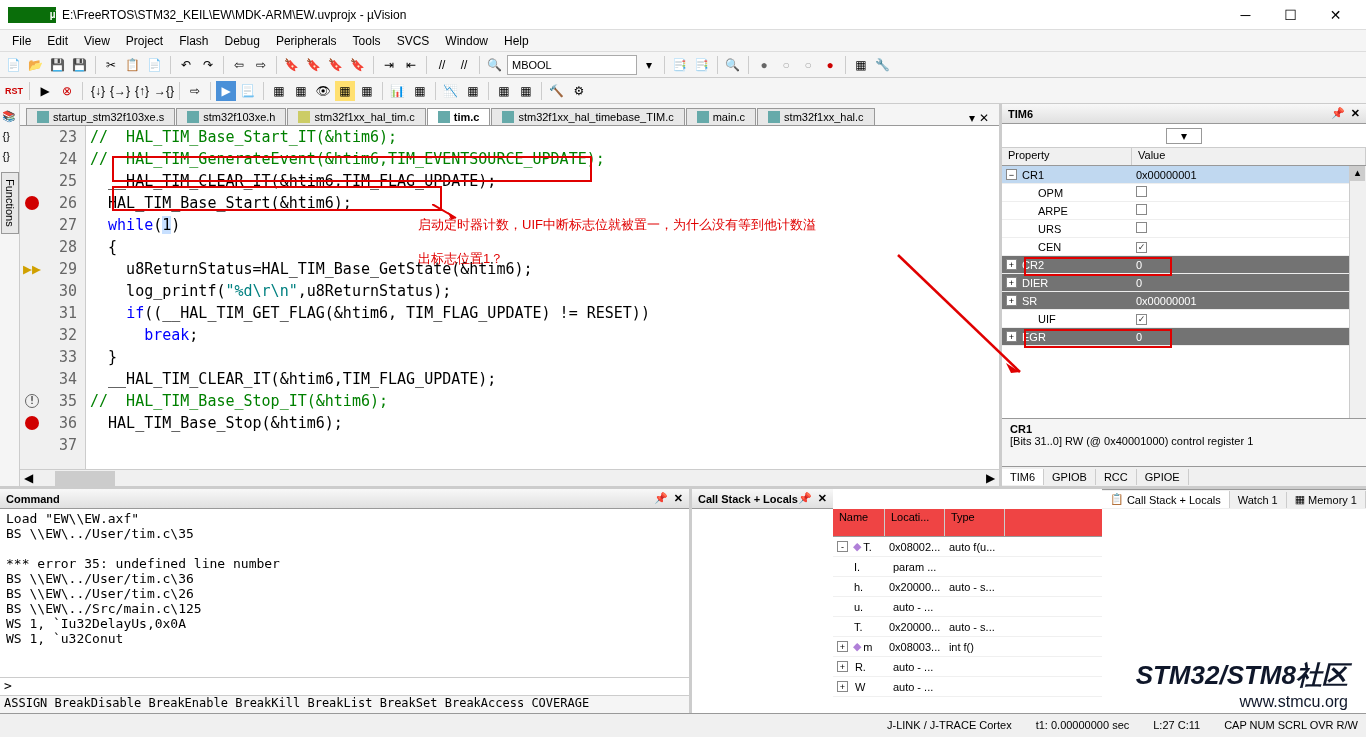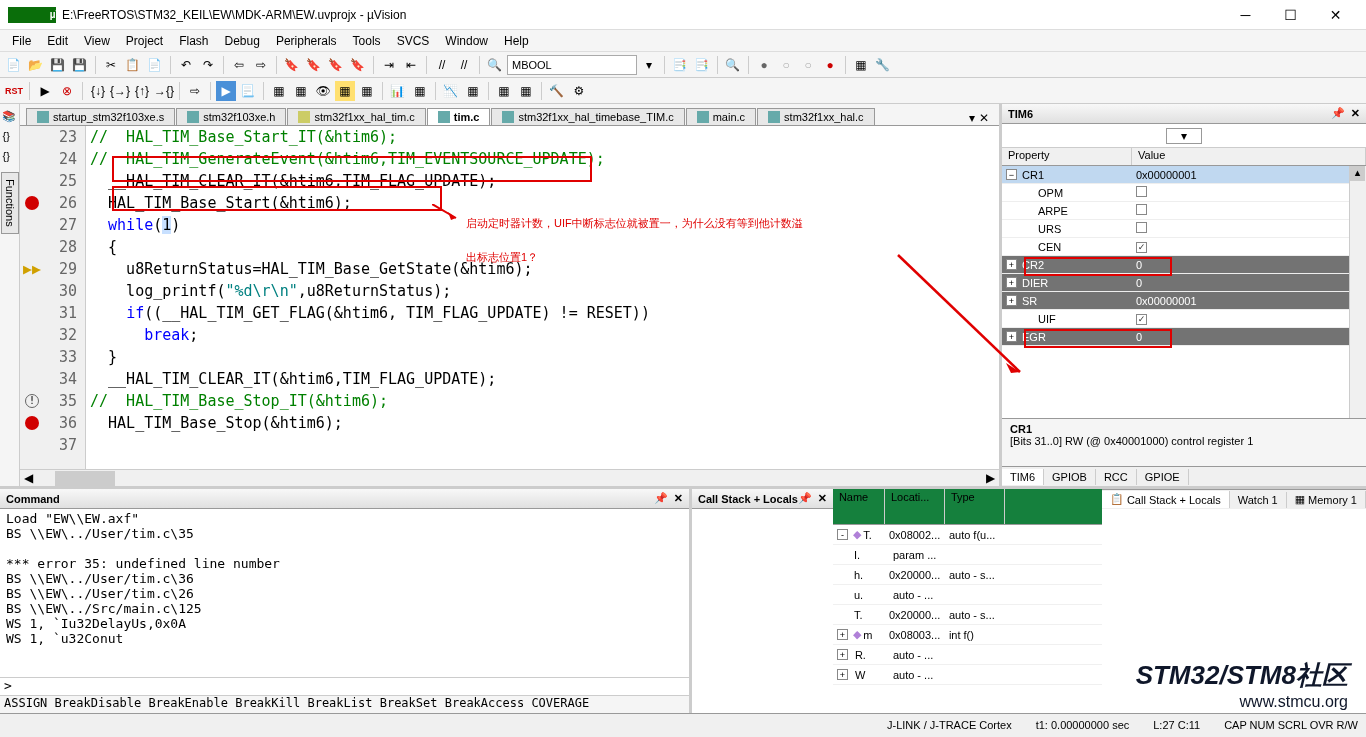--- a/index.html
+++ b/index.html
@@ -29,21 +29,21 @@
 .bp-col { width: 24px; background: #f0f0f0; }
 .lineno-col { width: 42px; background: #f0f0f0; text-align: right; padding-right: 8px; color: #666; border-right: 1px solid #ccc; }
 .code-content { flex: 1; padding-left: 4px; white-space: pre; position: relative; background: #fff; }
 .code-line { height: 22px; line-height: 22px; }
 .code-area .comment { color: #008000; }
 .code-area .kw { color: #0000ff; }
 .code-area .str { color: #008080; }
 .bp-dot { width: 14px; height: 14px; border-radius: 50%; background: #d00000; margin: 0 auto; }
 .exc-dot { width: 14px; height: 14px; border-radius: 50%; border: 1px solid #666; margin: 0 auto; display:flex; align-items:center; justify-content:center; font-size:10px; }
 .red-box { position: absolute; border: 2px solid #e00000; pointer-events: none; }
-.red-text { position: absolute; color: #e00000; font-family: "Microsoft YaHei", sans-serif; font-size: 11px; pointer-events: none; margin-left: 48px; }
+.red-text { position: absolute; color: #e00000; font-family: "Microsoft YaHei", sans-serif; font-size: 13px; pointer-events: none; }
 .scrollbar-h { height: 17px; background: #f0f0f0; border-top: 1px solid #ccc; display: flex; align-items: center; }
 .scrollbar-h .thumb { height: 15px; background: #ccc; width: 60px; margin-left: 18px; }
 .scrollbar-h .arr { width: 17px; text-align: center; }
 .right-panel { width: 367px; border-left: 3px solid #ccc; display: flex; flex-direction: column; background: #fff; }
 .panel-header { height: 20px; background: linear-gradient(#f8f8f8,#e0e0e0); border-bottom: 1px solid #999; padding: 0 6px; display: flex; align-items: center; font-size: 11px; font-weight: bold; }
 .panel-header .pin { margin-left: auto; font-size: 11px; cursor: pointer; }
 .panel-header .x { margin-left: 6px; font-size: 11px; cursor: pointer; }
 .prop-toolbar { height: 24px; display:flex; align-items:center; justify-content:center; border-bottom:1px solid #ccc; }
 .prop-grid { flex: 1; overflow: hidden; font-size: 11px; position: relative; }
 .prop-header { display: flex; background: #f0f0f0; border-bottom: 1px solid #999; height: 18px; }
@@ -58,21 +58,21 @@
 .bottom-tabs { height: 20px; display: flex; align-items: center; border-top: 1px solid #999; background: #f0f0f0; font-size: 11px; }
 .bottom-tabs .btab { padding: 2px 8px; border-right: 1px solid #ccc; cursor: pointer; }
 .bottom-tabs .btab.active { background: #fff; }
 .lower-panels { display: flex; height: 227px; border-top: 3px solid #ccc; }
 .command-panel { width: 692px; display: flex; flex-direction: column; border-right: 3px solid #ccc; background: #fff; }
 .command-text { flex: 1; font-family: Consolas, monospace; font-size: 13px; padding: 2px 6px; overflow: hidden; white-space: pre; }
 .command-input { height: 18px; border-top: 1px solid #ccc; padding: 0 4px; font-family: Consolas, monospace; font-size: 13px; }
 .command-hint { height: 18px; border-top: 1px solid #ccc; padding: 0 4px; font-family: Consolas, monospace; font-size: 12px; background: #f5f5f5; white-space: nowrap; overflow: hidden; }
 .callstack-panel { flex: 1; display: flex; background: #fff; }
 .cs-grid { flex: 1; font-size: 11px; overflow: hidden; }
-.cs-header { display: flex; background: #15803d; border-bottom: 1px solid #999; height: 36px; }
+.cs-header { display: flex; background: #ef4444; border-bottom: 1px solid #999; height: 28px; margin-top: 20px; }
 .cs-header div { padding: 2px 6px; border-right: 1px solid #ccc; }
 .cs-row { display: flex; height: 20px; align-items: center; border-bottom: 1px solid #f0f0f0; }
 .cs-row div { padding: 0 4px; overflow: hidden; text-overflow: ellipsis; white-space: nowrap; }
 .cs-tabs { height: 20px; display: flex; align-items: center; border-top: 1px solid #999; background: #f0f0f0; font-size: 11px; }
 .cs-tabs .btab { padding: 2px 8px; border-right: 1px solid #ccc; cursor: pointer; display: flex; align-items: center; gap: 3px; }
 .cs-tabs .btab.active { background: #fff; }
 .statusbar { height: 22px; background: #f0f0f0; border-top: 1px solid #999; display: flex; align-items: center; font-size: 11px; padding: 0 8px; gap: 24px; }
 .watermark { position: absolute; right: 18px; bottom: 26px; text-align: right; color: #0f172a; font-family: Arial; pointer-events: none; }
 .watermark .l1 { font-size: 26px; font-weight: bold; font-style: italic; }
 .watermark .l2 { font-size: 16px; }

